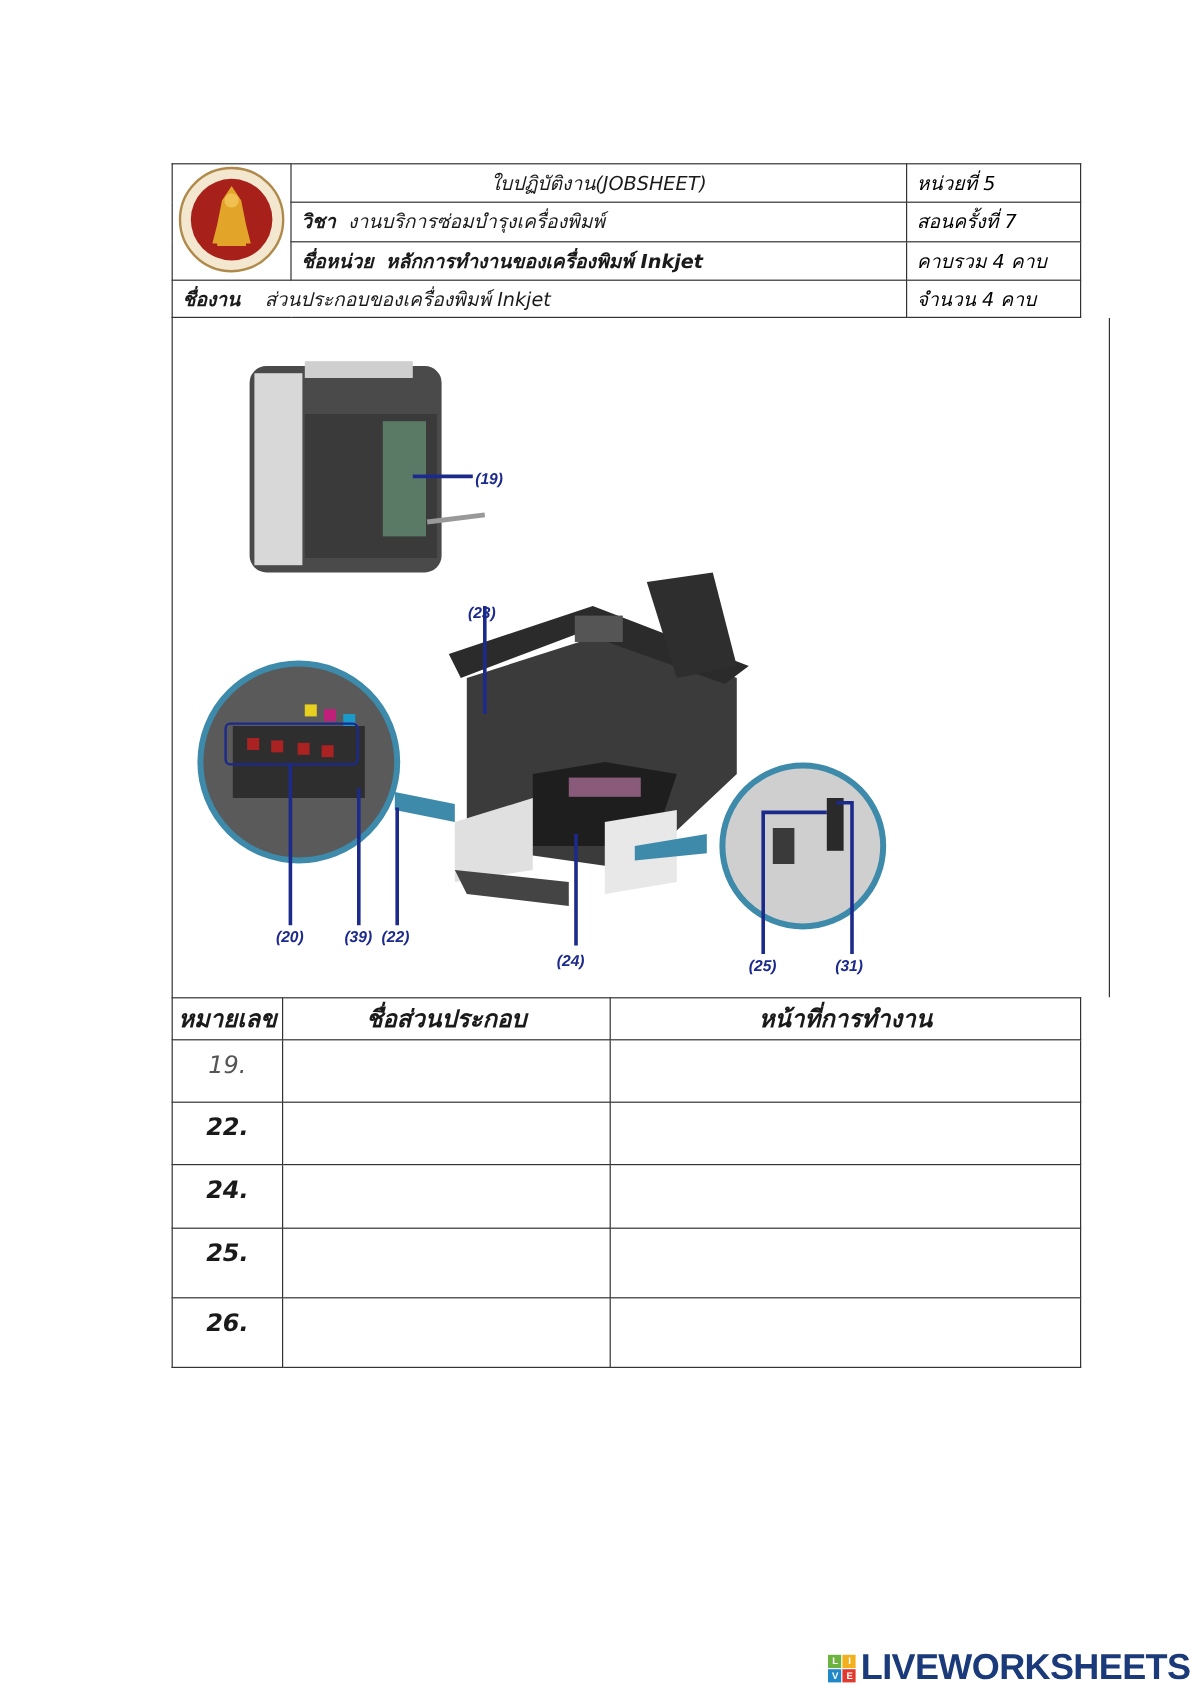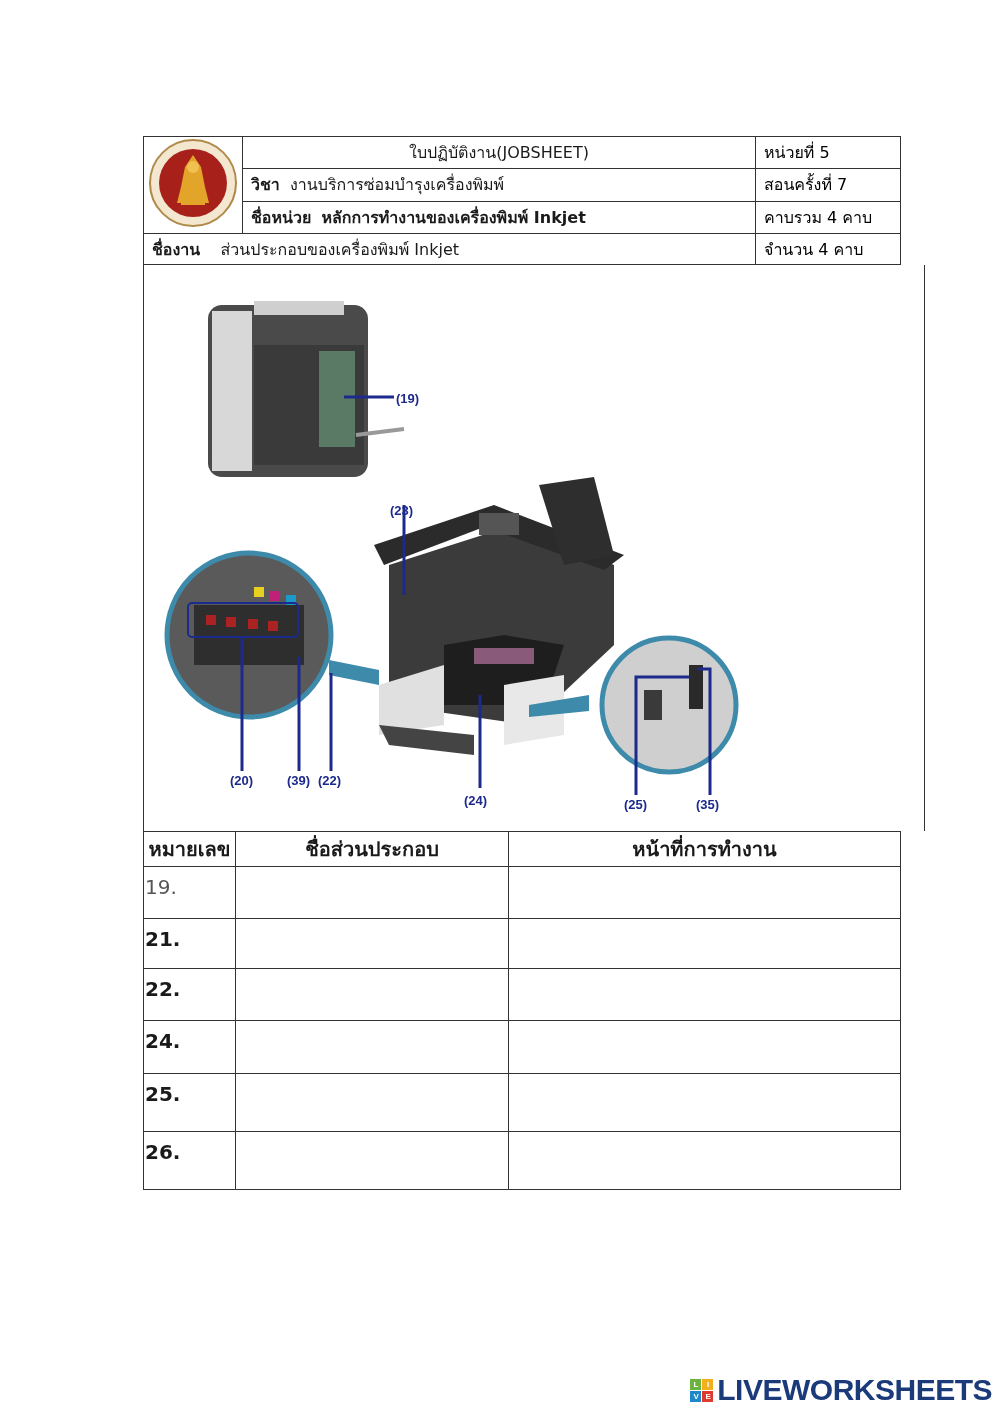--- a/index.html
+++ b/index.html
@@ -1,28 +1,28 @@
 <!DOCTYPE html>
 <html><head>
 <meta charset="utf-8">
 <style>
   html, body { margin:0; padding:0; background:#ffffff; }
   body { width:1000px; height:1413px; position:relative; font-family:"DejaVu Sans", sans-serif; color:#1a1a1a; overflow:hidden; }
-  .sheet { position:absolute; left:143px; top:136px; width:758px; }
+  .sheet { position:absolute; left:143px; top:136px; width:758px;font-style:italic; }
   table.hdr { border-collapse:collapse; width:758px; table-layout:fixed; }
   table.hdr td { border:1.5px solid #333; padding:0 8px; height:30px; font-size:16px; vertical-align:middle; }
   .logo-cell { width:98px; padding:0 !important; text-align:center; }
   .title { text-align:center; font-size:19px; }
   .b { font-weight:bold; }
   .right { width:128px; color:#000000; }
   .figure { position:relative; width:756px; height:566px; border-left:1.5px solid #333; border-right:1.5px solid #333;padding-left:24px; }
   table.parts { border-collapse:collapse; width:758px; table-layout:fixed; }
   table.parts th, table.parts td { border:1.5px solid #333; font-size:20px; }
   table.parts th { height:30px; font-weight:bold; }
-  table.parts td.num { vertical-align:top; padding-top:8px; }
+  table.parts td.num { text-align:center; vertical-align:top; padding-top:8px; }
   .lbl { position:absolute; color:#1c2a8c; font-weight:bold; font-size:13px; font-family:"Liberation Sans", sans-serif; }
   .lw { position:absolute; right:8px; bottom:6px; font-family:"Liberation Sans", sans-serif; font-weight:900; font-size:30px; color:#1b3a7a; letter-spacing:-0.5px; display:flex; align-items:center; gap:4px; }
   .lw-logo { display:grid; grid-template-columns:11px 11px; grid-gap:1px; }
   .lw-logo span { width:11px; height:11px; font-size:8px; color:#fff; display:flex; align-items:center; justify-content:center; font-weight:bold; }
 </style>
 </head>
 <body>
 
 <div class="sheet">
   <table class="hdr">
@@ -109,42 +109,37 @@
         <polyline points="553,404 566,404 566,530" fill="none" stroke="#1c2a8c" stroke-width="3"></polyline>
       </g>
     </svg>
     <span class="lbl" style="left:252px;top:126px">(19)</span>
     <span class="lbl" style="left:86px;top:508px">(20)</span>
     <span class="lbl" style="left:143px;top:508px">(39)</span>
     <span class="lbl" style="left:174px;top:508px">(22)</span>
     <span class="lbl" style="left:246px;top:238px">(23)</span>
     <span class="lbl" style="left:320px;top:528px">(24)</span>
     <span class="lbl" style="left:480px;top:532px">(25)</span>
-    <span class="lbl" style="left:552px;top:532px">(35)</span>
+    <span class="lbl" style="left:552px;top:532px">(31)</span>
   </div>
 
   <table class="parts">
     <colgroup>
         <col style="width:92px">
         <col style="width:273px">
         <col>
       </colgroup>
     <tbody>
         <tr>
       <th>หมายเลข</th>
       <th>ชื่อส่วนประกอบ</th>
       <th>หน้าที่การทำงาน</th>
     </tr>
     <tr style="height:52px">
       <td class="num" style="color:#555">19.</td>
-      <td></td>
-      <td></td>
-    </tr>
-    <tr style="height:50px">
-      <td class="num b">21.</td>
       <td></td>
       <td></td>
     </tr>
     <tr style="height:52px">
       <td class="num b">22.</td>
       <td></td>
       <td></td>
     </tr>
     <tr style="height:53px">
       <td class="num b">24.</td>

